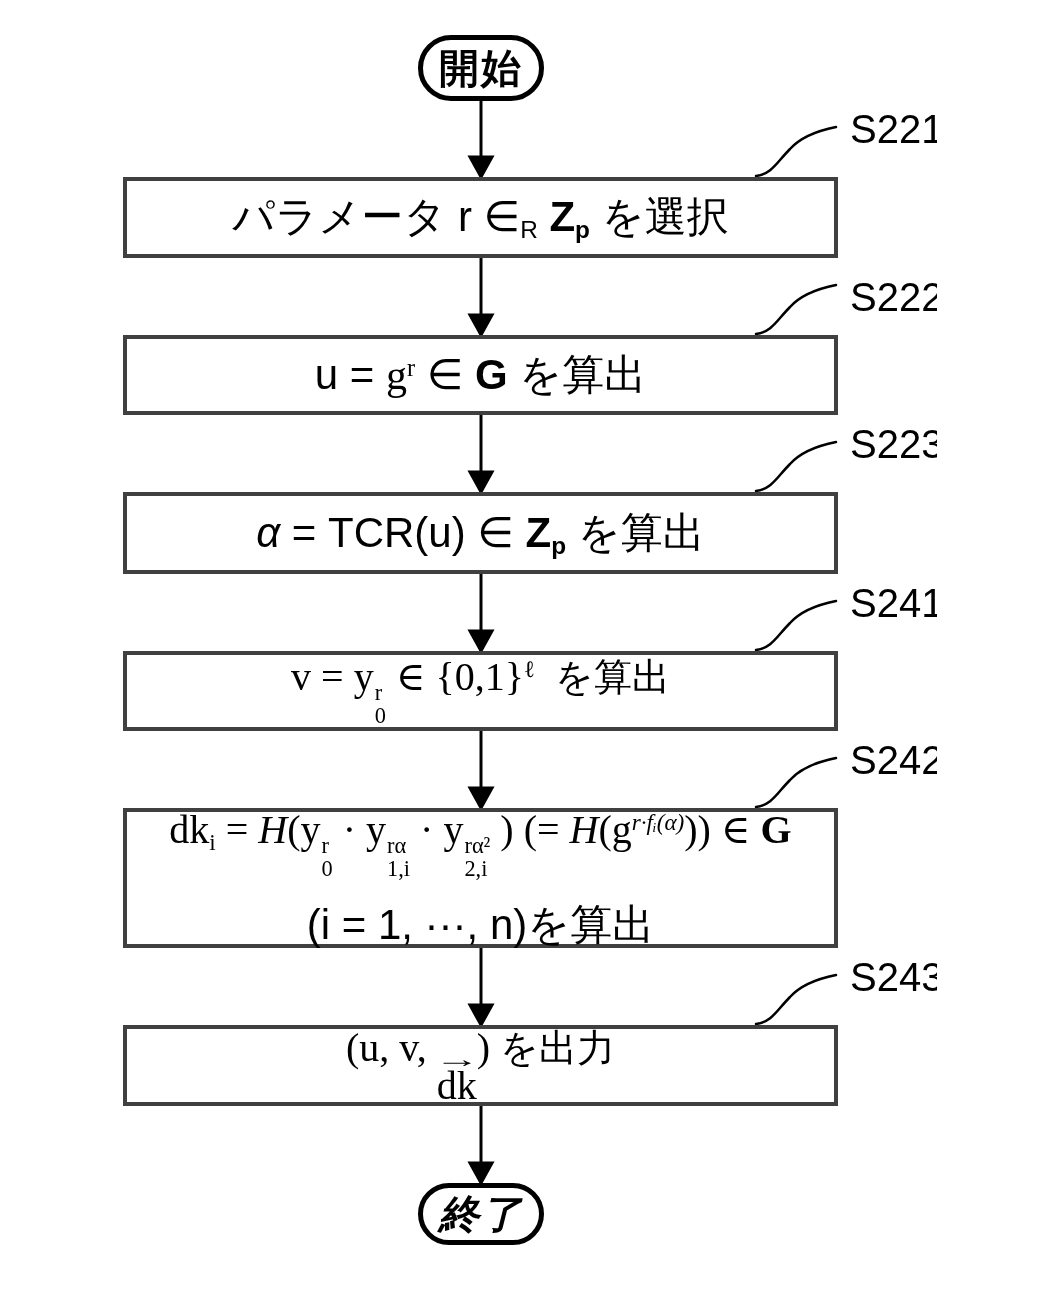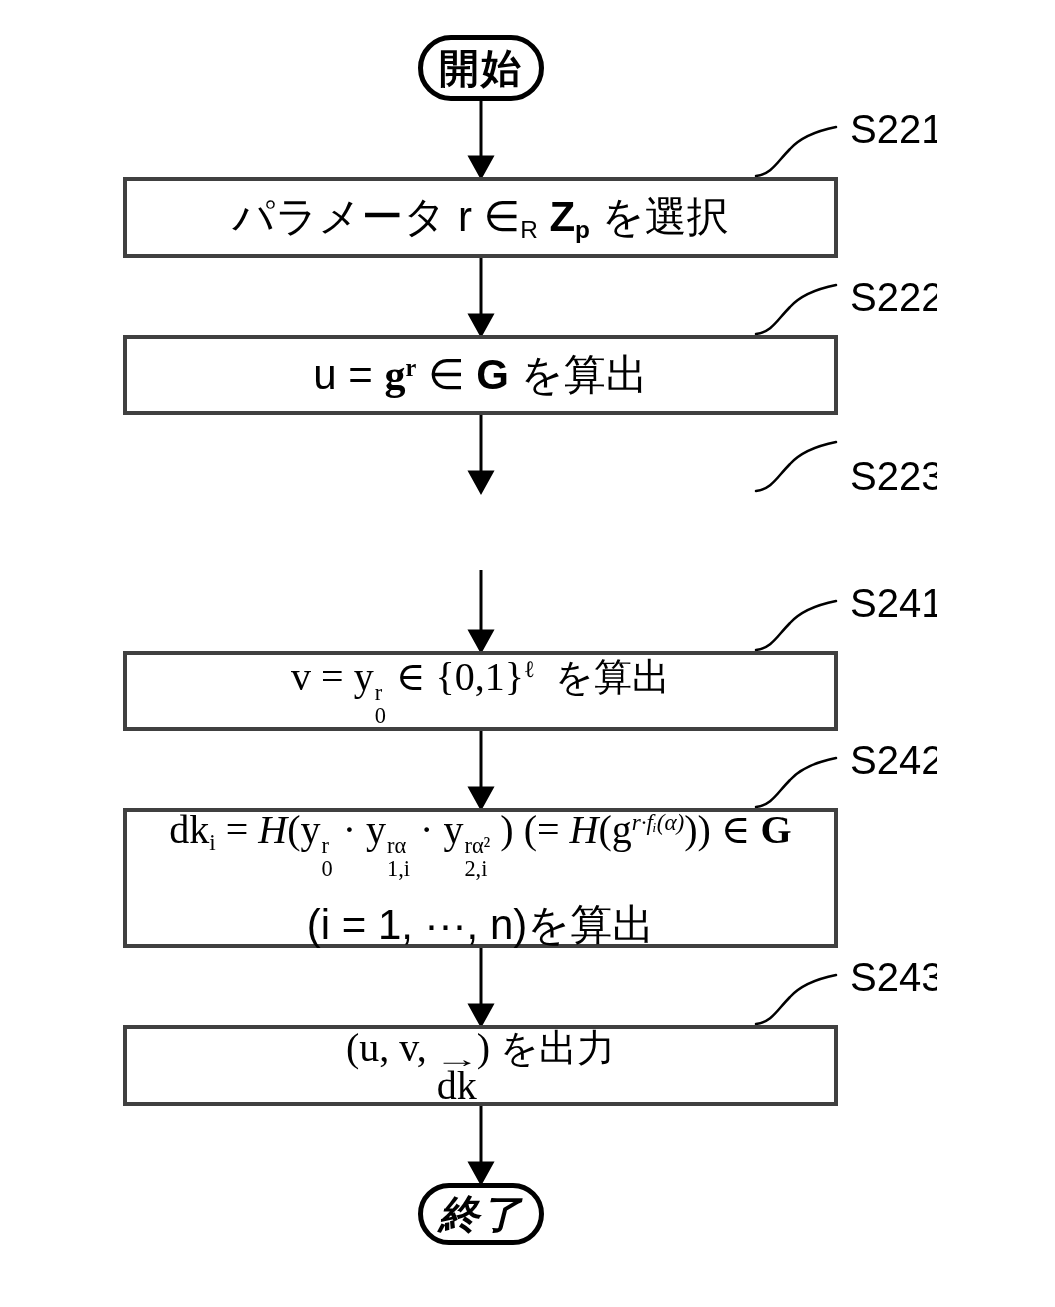--- a/index.html
+++ b/index.html
@@ -39,21 +39,21 @@
   .pbox.b4{top:651px;height:72px;}
   .pbox.b5{top:808px;height:132px;gap:20px;}
   .pbox.b6{top:1025px;height:73px;}
   
   .fline{white-space:nowrap;line-height:1.15;}
   .fline.jp{font-size:42px;font-family:"Liberation Sans","DejaVu Sans",sans-serif;}
   .fline.math{font-size:40px;font-family:"Liberation Serif","DejaVu Serif",serif;}
   .tok{white-space:pre;}
   .tok.bold{font-weight:bold;}
   .tok.italic{font-style:italic;}
-  .tok.serif{font-family:"Liberation Serif","DejaVu Serif",serif;font-weight:bold;}
+  .tok.serif{font-family:"Liberation Serif","DejaVu Serif",serif;}
   .tok.jp{font-family:"Liberation Sans","DejaVu Sans",sans-serif;font-size:0.95em;}
   .tok sup,.tok sub{font-size:0.58em;line-height:0;}
   .tok sup{vertical-align:0.55em;}
   .tok sub{vertical-align:-0.3em;}
   .tok .base{white-space:pre;}
   .stack{
     display:inline-flex;flex-direction:column;align-items:flex-start;
     font-size:0.56em;line-height:1.05;vertical-align:-0.42em;margin-left:1px;
   }
   .stack .st-u,.stack .st-d{display:block;white-space:pre;}
@@ -64,21 +64,21 @@
   .ovr .oarrow{font-size:0.6em;line-height:0.55;transform:scaleX(1.9);}
   .ovr .obase{line-height:1;white-space:pre;}
   
   .step-label{
     position:absolute;left:850px;
     font-size:40px;font-weight:400;line-height:44px;
     font-family:"Liberation Sans","DejaVu Sans",sans-serif;
   }
   .step-label.l1{top:107px;}
   .step-label.l2{top:265px;margin-top:10px;}
-  .step-label.l3{top:422px;margin-top:32px;}
+  .step-label.l3{top:422px;}
   .step-label.l4{top:581px;}
   .step-label.l5{top:738px;}
   .step-label.l6{top:955px;}
 </style>
 </head>
 <body>
 
 <div class="stage">
 
   <svg class="connectors" viewBox="0 0 1055 1307" xmlns="http://www.w3.org/2000/svg">
@@ -129,20 +129,23 @@
   <div class="pbox b1">
     <div class="fline jp"><span class="tok">パラメータ r </span><span class="tok">∈<sub>R</sub></span><span class="tok"> </span><span class="tok bold">Z<sub>p</sub></span><span class="tok"> を選択</span></div>
   </div>
   <div class="step-label l1">S221</div>
 
   <div class="pbox b2">
     <div class="fline jp"><span class="tok">u = </span><span class="tok serif">g<sup>r</sup></span><span class="tok"> ∈ </span><span class="tok bold">G</span><span class="tok"> を算出</span></div>
   </div>
   <div class="step-label l2">S222</div>
 
+  <div class="pbox b3">
+    <div class="fline jp"><span class="tok italic">α</span><span class="tok"> = TCR(u) ∈ </span><span class="tok bold">Z<sub>p</sub></span><span class="tok"> を算出</span></div>
+  </div>
   <div class="step-label l3">S223</div>
 
   <div class="pbox b4">
     <div class="fline math"><span class="tok">v = </span><span class="tok"><span class="base">y</span><span class="stack"><span class="st-u">r</span><span class="st-d">0</span></span></span><span class="tok"> ∈ </span><span class="tok">{0,1}<sup>ℓ</sup></span><span class="tok">  </span><span class="tok jp">を算出</span></div>
   </div>
   <div class="step-label l4">S241</div>
 
   <div class="pbox b5">
     <div class="fline math"><span class="tok">dk<sub>i</sub></span><span class="tok"> = </span><span class="tok italic">H</span><span class="tok">(</span><span class="tok"><span class="base">y</span><span class="stack"><span class="st-u">r</span><span class="st-d">0</span></span></span><span class="tok"> · </span><span class="tok"><span class="base">y</span><span class="stack"><span class="st-u">rα</span><span class="st-d">1,i</span></span></span><span class="tok"> · </span><span class="tok"><span class="base">y</span><span class="stack"><span class="st-u">rα²</span><span class="st-d">2,i</span></span></span><span class="tok"> ) (= </span><span class="tok italic">H</span><span class="tok">(g</span><span class="tok italic"><sup>r·fᵢ(α)</sup></span><span class="tok">)) ∈ </span><span class="tok bold">G</span></div>
     <div class="fline jp"><span class="tok">(i = 1, ···, n)を算出</span></div>

